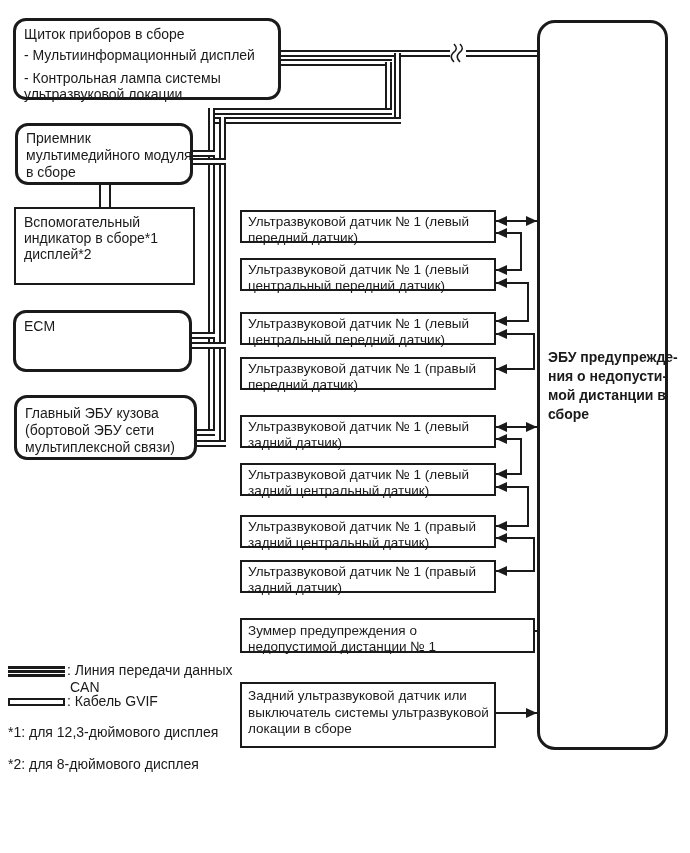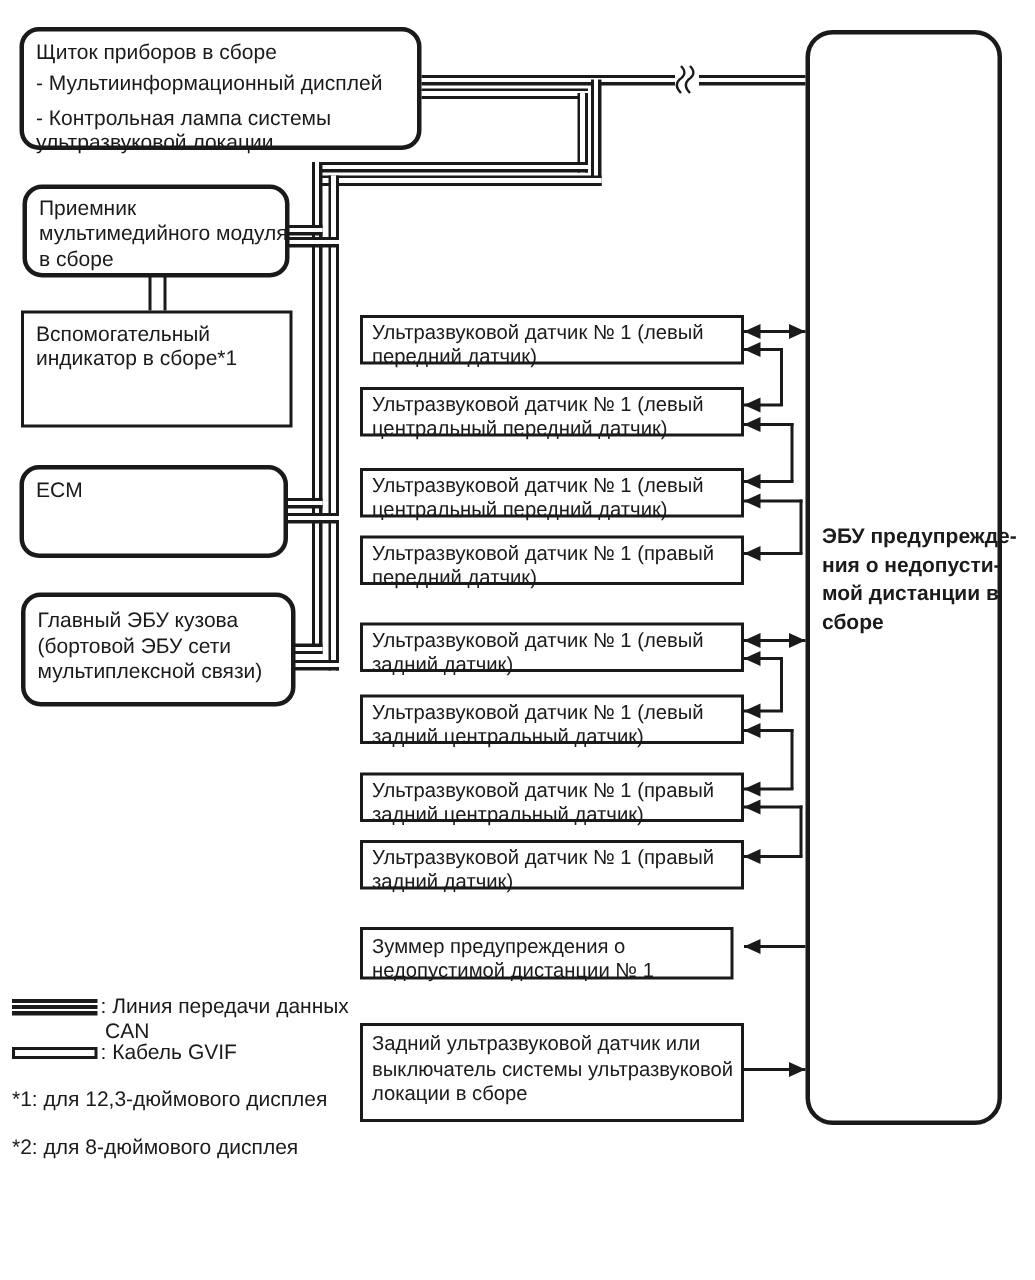--- a/index.html
+++ b/index.html
@@ -71,27 +71,28 @@
 
   <div class="box rounded" style="left:15px;top:123px;width:178px;height:62px;padding-top:4px;">
     <div>Приемник</div>
     <div>мультимедийного модуля</div>
     <div>в сборе</div>
   </div>
 
   <div class="box" style="left:14px;top:207px;width:181px;height:78px;border-width:2px;line-height:16px;">
     <div>Вспомогательный</div>
     <div>индикатор в сборе*1</div>
+    <div>дисплей*2</div>
   </div>
 
   <div class="box rounded" style="left:13px;top:310px;width:179px;height:62px;">
     <div>ECM</div>
   </div>
 
-  <div class="box rounded" style="left:14px;top:395px;width:183px;height:76px;padding-top:7px;">
+  <div class="box rounded" style="left:14px;top:395px;width:183px;height:65px;padding-top:7px;">
     <div>Главный ЭБУ кузова</div>
     <div>(бортовой ЭБУ сети</div>
     <div>мультиплексной связи)</div>
   </div>
 
   <div class="box" style="left:537px;top:20px;width:131px;height:730px;border-radius:18px;padding:0;font-weight:bold;">
     <div class="ecu-text" style="left:8px;top:325px;">
       <div>ЭБУ предупрежде-</div>
       <div>ния о недопусти-</div>
       <div>мой дистанции в</div>
@@ -125,21 +126,21 @@
   </div>
   <div class="box sensor" style="left:240px;top:515px;width:256px;height:33px;">
     <div>Ультразвуковой датчик № 1 (правый</div>
     <div>задний центральный датчик)</div>
   </div>
   <div class="box sensor" style="left:240px;top:560px;width:256px;height:33px;">
     <div>Ультразвуковой датчик № 1 (правый</div>
     <div>задний датчик)</div>
   </div>
 
-  <div class="box sensor" style="left:240px;top:618px;width:249px;height:35px;padding-top:3px;">
+  <div class="box sensor" style="left:240px;top:618px;width:295px;height:35px;padding-top:3px;">
     <div>Зуммер предупреждения о</div>
     <div>недопустимой дистанции № 1</div>
   </div>
   <div class="box sensor" style="left:240px;top:682px;width:256px;height:66px;padding-top:4px;line-height:16.5px;">
     <div>Задний ультразвуковой датчик или</div>
     <div>выключатель системы ультразвуковой</div>
     <div>локации в сборе</div>
   </div>
 
   <div class="aline-h" style="left:496px;top:220px;width:41px;"></div>

